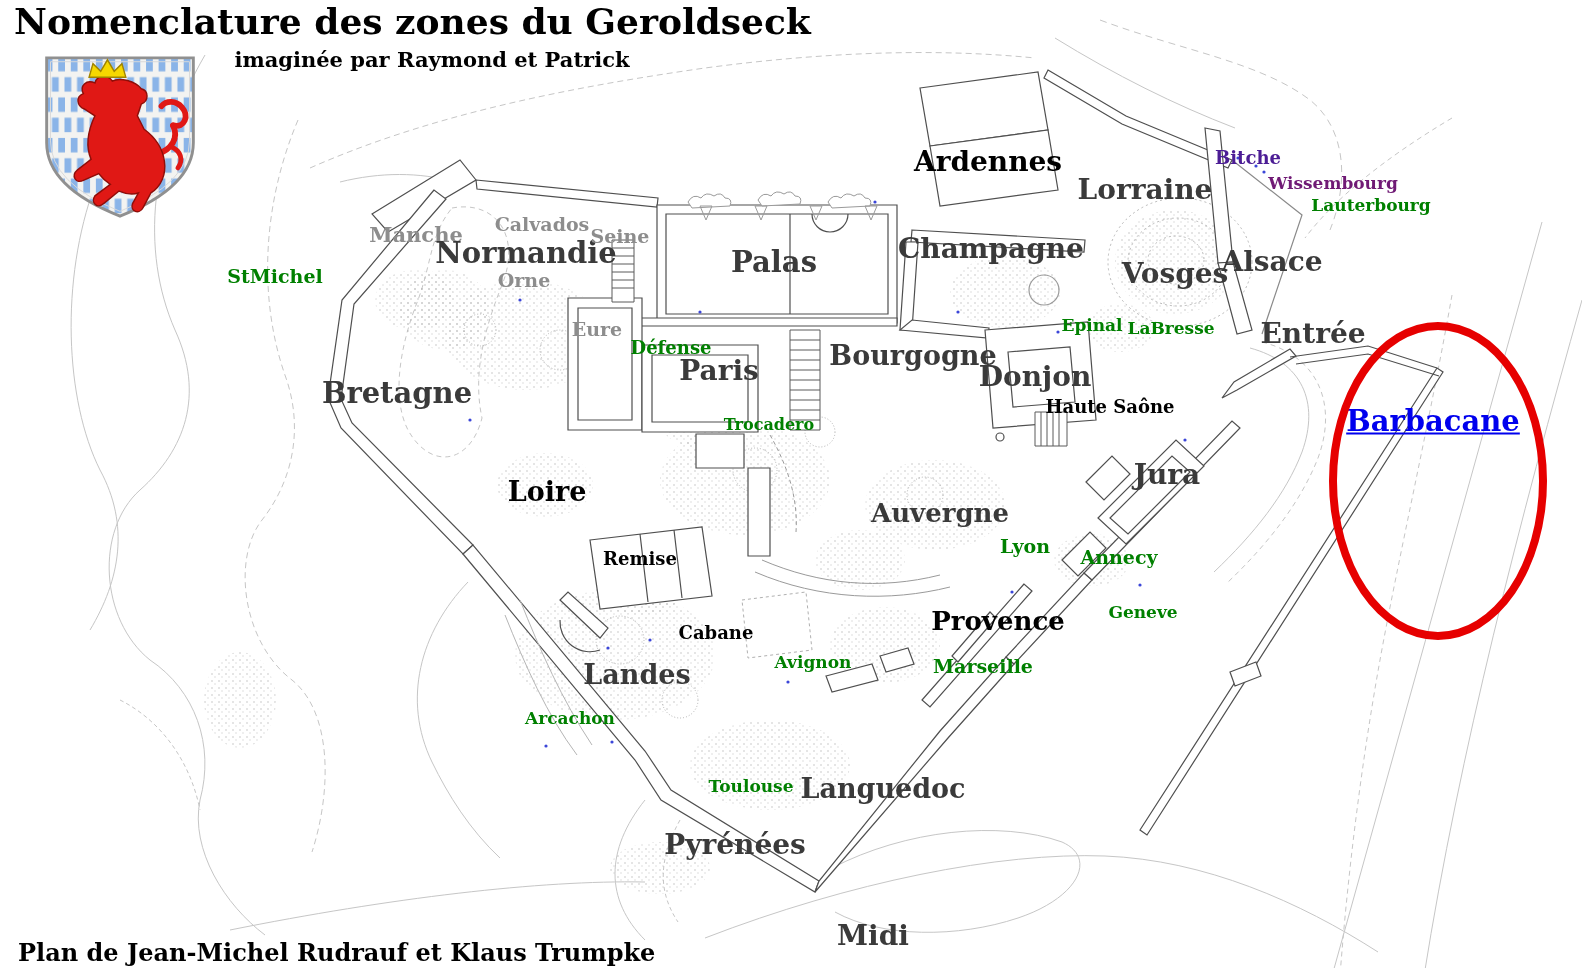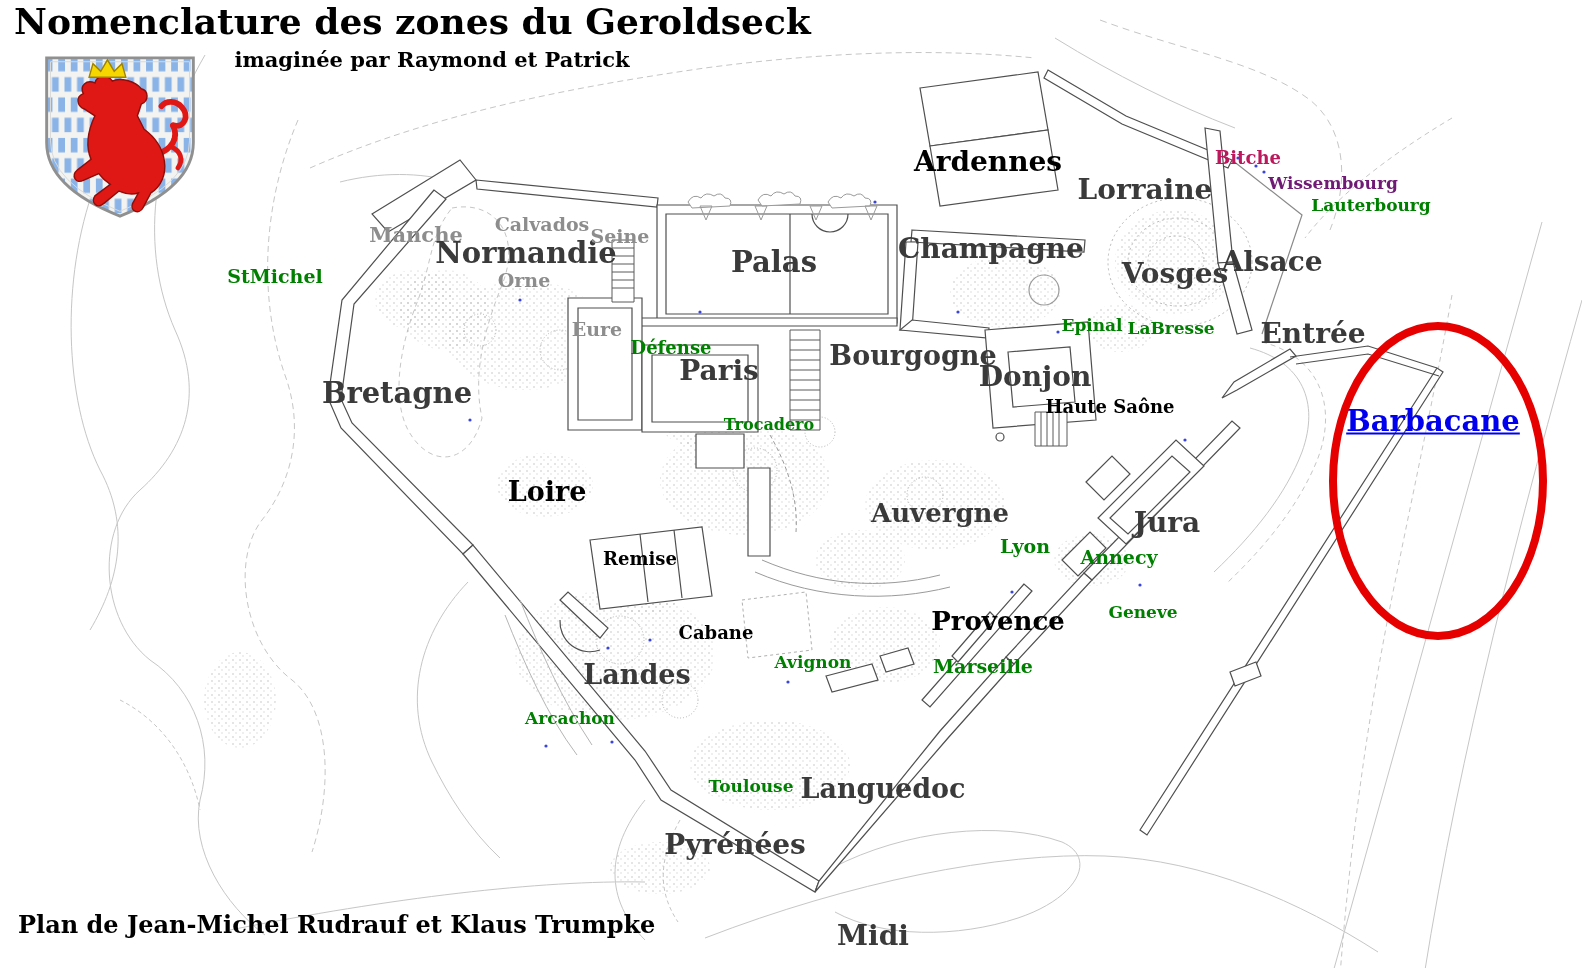--- a/index.html
+++ b/index.html
@@ -4,21 +4,21 @@
 <style>
   html,body{margin:0;padding:0;background:#ffffff;}
   .stage{
     position:relative;width:1582px;height:968px;overflow:hidden;background:#ffffff;
     font-family:"DejaVu Serif","Liberation Serif",serif;
   }
   .plan-svg{position:absolute;left:0;top:0;width:1582px;height:976px;}
   .shield{position:absolute;left:42px;top:54px;width:156px;height:166px;}
   .title{position:absolute;left:14px;top:0px;font-size:36px;font-weight:bold;color:#000;white-space:nowrap;}
   .subtitle{position:absolute;left:432px;top:47px;transform:translateX(-50%);font-size:21px;font-weight:bold;color:#000;white-space:nowrap;}
-  .credit{position:absolute;left:18px;top:910px;font-size:24px;font-weight:bold;color:#000;white-space:nowrap;}
+  .credit{position:absolute;left:18px;top:938px;font-size:24px;font-weight:bold;color:#000;white-space:nowrap;}
   .map-label{position:absolute;transform:translate(-50%,-50%);font-weight:bold;line-height:1;white-space:nowrap;}
   .map-label.u{text-decoration:underline;cursor:pointer;}
   #hl-ellipse{
     position:absolute;left:1329px;top:322px;width:218px;height:318px;
     border:8px solid #e60000;border-radius:50%;box-sizing:border-box;background:transparent;
   }
 </style>
 </head>
 <body>
 
@@ -226,32 +226,32 @@
       <div class="map-label" style="left: 597px; top: 329px; font-size: 19px; color: rgb(141, 141, 141); text-align: right;">Eure</div>
       <div class="map-label" style="left: 671px; top: 348px; font-size: 18px; color: rgb(0, 128, 0);">Défense</div>
       <div class="map-label" style="left: 774px; top: 262px; font-size: 29px; color: rgb(58, 58, 58);">Palas</div>
       <div class="map-label" style="left: 719px; top: 371px; font-size: 28px; color: rgb(58, 58, 58);">Paris</div>
       <div class="map-label" style="left: 769px; top: 425px; font-size: 16px; color: rgb(0, 128, 0);">Trocadero</div>
       <div class="map-label" style="left: 397px; top: 393px; font-size: 29px; color: rgb(58, 58, 58);">Bretagne</div>
       <div class="map-label" style="left: 547px; top: 491px; font-size: 27px; color: rgb(0, 0, 0);">Loire</div>
       <div class="map-label" style="left: 988px; top: 162px; font-size: 28px; color: rgb(0, 0, 0);">Ardennes</div>
       <div class="map-label" style="left: 1145px; top: 190px; font-size: 28px; color: rgb(58, 58, 58);">Lorraine</div>
       <div class="map-label" style="left: 991px; top: 249px; font-size: 28px; color: rgb(58, 58, 58);">Champagne</div>
-      <div class="map-label" style="left: 1248px; top: 158px; font-size: 18px; color: #be185d;">Bitche</div>
+      <div class="map-label" style="left: 1248px; top: 158px; font-size: 18px; color: #4c1d95;">Bitche</div>
       <div class="map-label" style="left: 1333px; top: 183px; font-size: 17px; color: #701a75;">Wissembourg</div>
       <div class="map-label" style="left: 1371px; top: 205px; font-size: 17px; color: rgb(0, 128, 0);">Lauterbourg</div>
       <div class="map-label" style="left: 1175px; top: 274px; font-size: 28px; color: rgb(58, 58, 58);">Vosges</div>
       <div class="map-label" style="left: 1272px; top: 262px; font-size: 28px; color: rgb(58, 58, 58);">Alsace</div>
       <div class="map-label" style="left: 1313px; top: 334px; font-size: 28px; color: rgb(58, 58, 58);">Entrée</div>
       <div class="map-label" style="left: 1092px; top: 325px; font-size: 17px; color: rgb(0, 128, 0);">Epinal</div>
       <div class="map-label" style="left: 1171px; top: 328px; font-size: 17px; color: rgb(0, 128, 0);">LaBresse</div>
       <div class="map-label" style="left: 913px; top: 355px; font-size: 27px; color: rgb(58, 58, 58);">Bourgogne</div>
       <div class="map-label" style="left: 1035px; top: 377px; font-size: 28px; color: rgb(58, 58, 58);">Donjon</div>
       <div class="map-label" style="left: 1110px; top: 407px; font-size: 18px; color: rgb(0, 0, 0);">Haute Saône</div>
-      <div class="map-label" style="left: 1167px; top: 475px; font-size: 28px; color: rgb(58, 58, 58); margin-top: 48px;">Jura</div>
+      <div class="map-label" style="left: 1167px; top: 475px; font-size: 28px; color: rgb(58, 58, 58);">Jura</div>
       <div class="map-label u" style="left: 1433px; top: 421px; font-size: 29px; color: rgb(0, 0, 238); text-align: right;">Barbacane</div>
       <div class="map-label" style="left: 940px; top: 513px; font-size: 26px; color: rgb(58, 58, 58);">Auvergne</div>
       <div class="map-label" style="left: 1025px; top: 546px; font-size: 19px; color: rgb(0, 128, 0);">Lyon</div>
       <div class="map-label" style="left: 1119px; top: 557px; font-size: 19px; color: rgb(0, 128, 0);">Annecy</div>
       <div class="map-label" style="left: 1143px; top: 612px; font-size: 17px; color: rgb(0, 128, 0);">Geneve</div>
       <div class="map-label" style="left: 640px; top: 559px; font-size: 18px; color: rgb(0, 0, 0);">Remise</div>
       <div class="map-label" style="left: 716px; top: 633px; font-size: 18px; color: rgb(0, 0, 0);">Cabane</div>
       <div class="map-label" style="left: 998px; top: 621px; font-size: 26px; color: rgb(0, 0, 0);">Provence</div>
       <div class="map-label" style="left: 983px; top: 666px; font-size: 19px; color: rgb(0, 128, 0);">Marseille</div>
       <div class="map-label" style="left: 813px; top: 662px; font-size: 17px; color: rgb(0, 128, 0);">Avignon</div>

